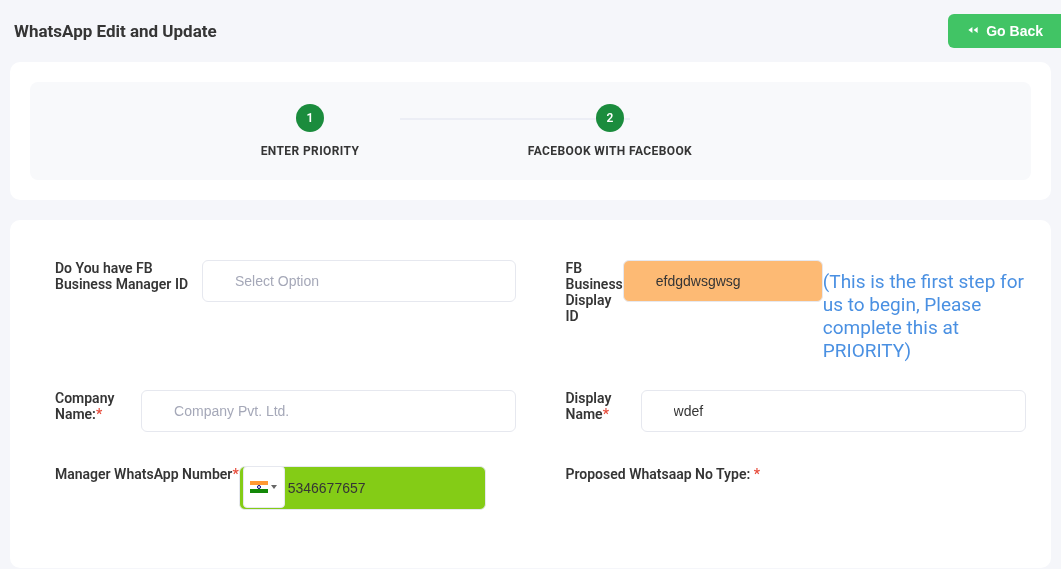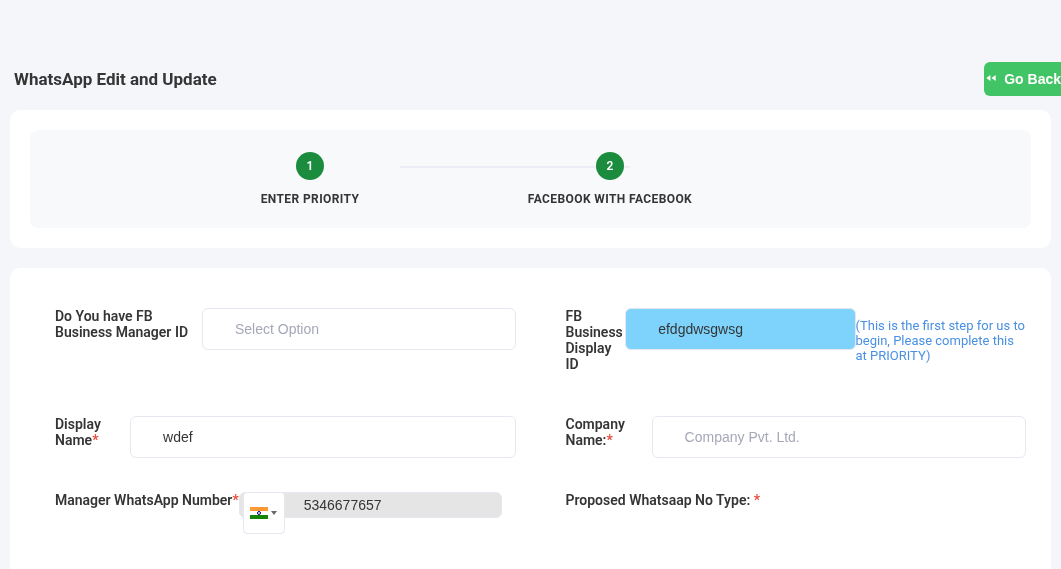--- a/index.html
+++ b/index.html
@@ -16,33 +16,32 @@
     .page {
       width: 1061px;
       min-height: 569px;
       background: #f5f6fa;
     }
     .header-row {
       display: flex;
       justify-content: space-between;
       align-items: center;
       padding: 14px 0 14px 14px;
-      margin-top: 48px;
     }
     .page-title {
       font-size: 17px;
       font-weight: 700;
       color: #353535;
     }
     .go-back-btn {
       background: #41c465;
       color: #fff;
       border: none;
       border-radius: 6px 0 0 6px;
-      padding: 9px 0;
+      padding: 9px 18px;
       font-size: 14px;
       font-weight: 600;
       cursor: pointer;
       display: flex;
       align-items: flex-start;
       gap: 6px;
     }
     .go-back-btn svg {
       width: 14px;
       height: 14px;
@@ -144,31 +143,31 @@
       padding: 0 32px;
       font-size: 14px;
       color: #353535;
       background: #fff;
       outline: none;
     }
     .form-input::placeholder {
       color: #a5a8b8;
     }
     .form-input[readonly] {
-      background: #7dd3fc;
+      background: #fdba74;
       color: #353535;
     }
     .form-select {
       color: #a5a8b8;
       appearance: none;
       background-image: none;
       cursor: pointer;
     }
     .helper-text {
-      font-size: 13px;
+      font-size: 19px;
       color: #4a90e2;
       margin-top: 10px;
     }
     .phone-wrapper {
       display: flex;
       position: relative;
     }
     .country-flag {
       width: 42px;
       height: 42px;
@@ -197,27 +196,27 @@
     .flag-chakra { width:4px; height:4px; border-radius:50%; border:0.5px solid #000080;}
     .flag-caret {
       width: 0;
       height: 0;
       border-left: 3px solid transparent;
       border-right: 3px solid transparent;
       border-top: 4px solid #666;
     }
     .phone-input {
       width: 100%;
-      height: 26px;
+      height: 44px;
       border: 1px solid #e6e8ef;
       border-radius: 6px;
-      padding: 0 16px 0 64px;
-      font-size: 14px;
-      color: #353535;
-      background: #e5e5e5;
+      padding: 0 16px 0 48px;
+      font-size: 14px;
+      color: #353535;
+      background: #84cc16;
       outline: none;
     }
   </style>
 </head>
 <body>
 
 <div class="page">
   <div class="header-row">
     <h1 class="page-title">WhatsApp Edit and Update</h1>
     <button class="go-back-btn">
@@ -255,29 +254,29 @@
       <div class="form-col">
         <label class="form-label">FB Business Display ID</label>
         <input type="text" class="form-input" readonly="" value="efdgdwsgwsg" style="">
         <div class="helper-text">(This is the first step for us to begin, Please complete this at PRIORITY)</div>
       </div>
     </div>
 
     <div class="form-row">
       <div class="form-col">
         <label class="form-label">
+          <span>Company Name:</span><span class="required">*</span>
+        </label>
+        <input type="text" class="form-input" placeholder="Company Pvt. Ltd." style="">
+      </div>
+      <div class="form-col">
+        <label class="form-label">
           <span>Display Name</span><span class="required">*</span>
         </label>
         <input type="text" class="form-input" value="wdef" style="">
-      </div>
-      <div class="form-col">
-        <label class="form-label">
-          <span>Company Name:</span><span class="required">*</span>
-        </label>
-        <input type="text" class="form-input" placeholder="Company Pvt. Ltd." style="">
       </div>
     </div>
 
     <div class="form-row">
       <div class="form-col">
         <label class="form-label">
           <span>Manager WhatsApp Number</span><span class="required">*</span>
         </label>
         <div class="phone-wrapper">
           <div class="country-flag">

